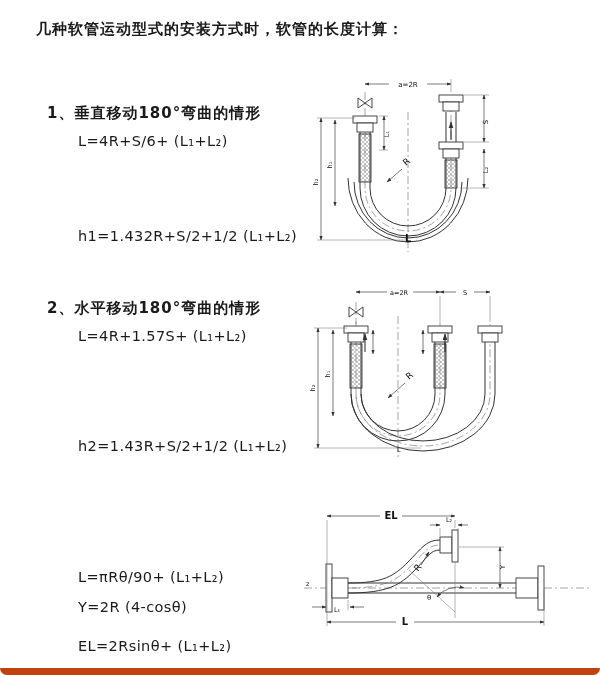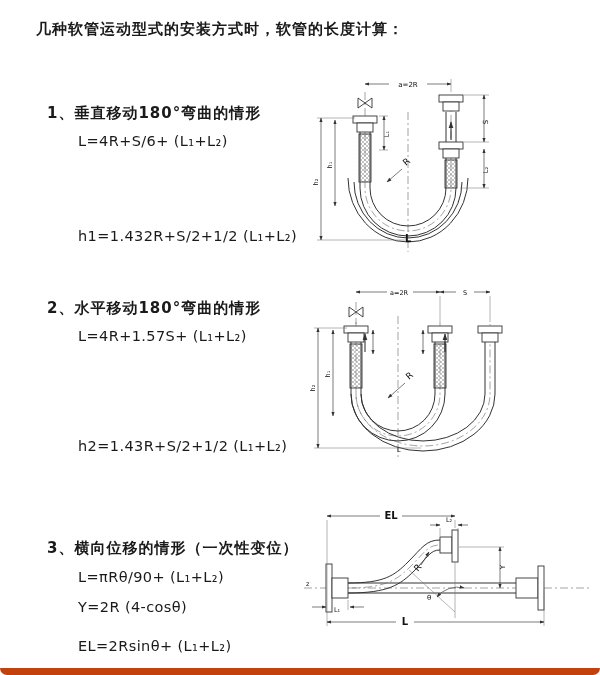--- a/index.html
+++ b/index.html
@@ -41,21 +41,20 @@
   <div class="title">几种软管运动型式的安装方式时，软管的长度计算：</div>
 
   <div class="sec-head" id="h1">1、垂直移动180°弯曲的情形</div>
   <div class="formula" id="f10">L=4R+S/6+ (L₁+L₂)</div>
   <div class="formula" id="f11">h1=1.432R+S/2+1/2 (L₁+L₂)</div>
 
   <div class="sec-head" id="h2">2、水平移动180°弯曲的情形</div>
   <div class="formula" id="f20">L=4R+1.57S+ (L₁+L₂)</div>
   <div class="formula" id="f22">h2=1.43R+S/2+1/2 (L₁+L₂)</div>
 
-  <div class="sec-head" id="h3">3、横向位移的情形（一次性变位）</div>
   <div class="formula" id="f30">L=πRθ/90+ (L₁+L₂)</div>
   <div class="formula" id="f31">Y=2R (4-cosθ)</div>
   <div class="formula" id="f32">EL=2Rsinθ+ (L₁+L₂)</div>
 
   <svg width="0" height="0" style="position:absolute">
     <defs>
       <pattern id="braid" width="4" height="4" patternUnits="userSpaceOnUse">
         <path d="M0,4 L4,0 M0,0 L4,4" stroke="#888" stroke-width="0.5" fill="none"></path>
       </pattern>
       <marker id="arr" viewBox="0 0 10 10" refX="9" refY="5" markerWidth="7" markerHeight="7" orient="auto-start-reverse">

